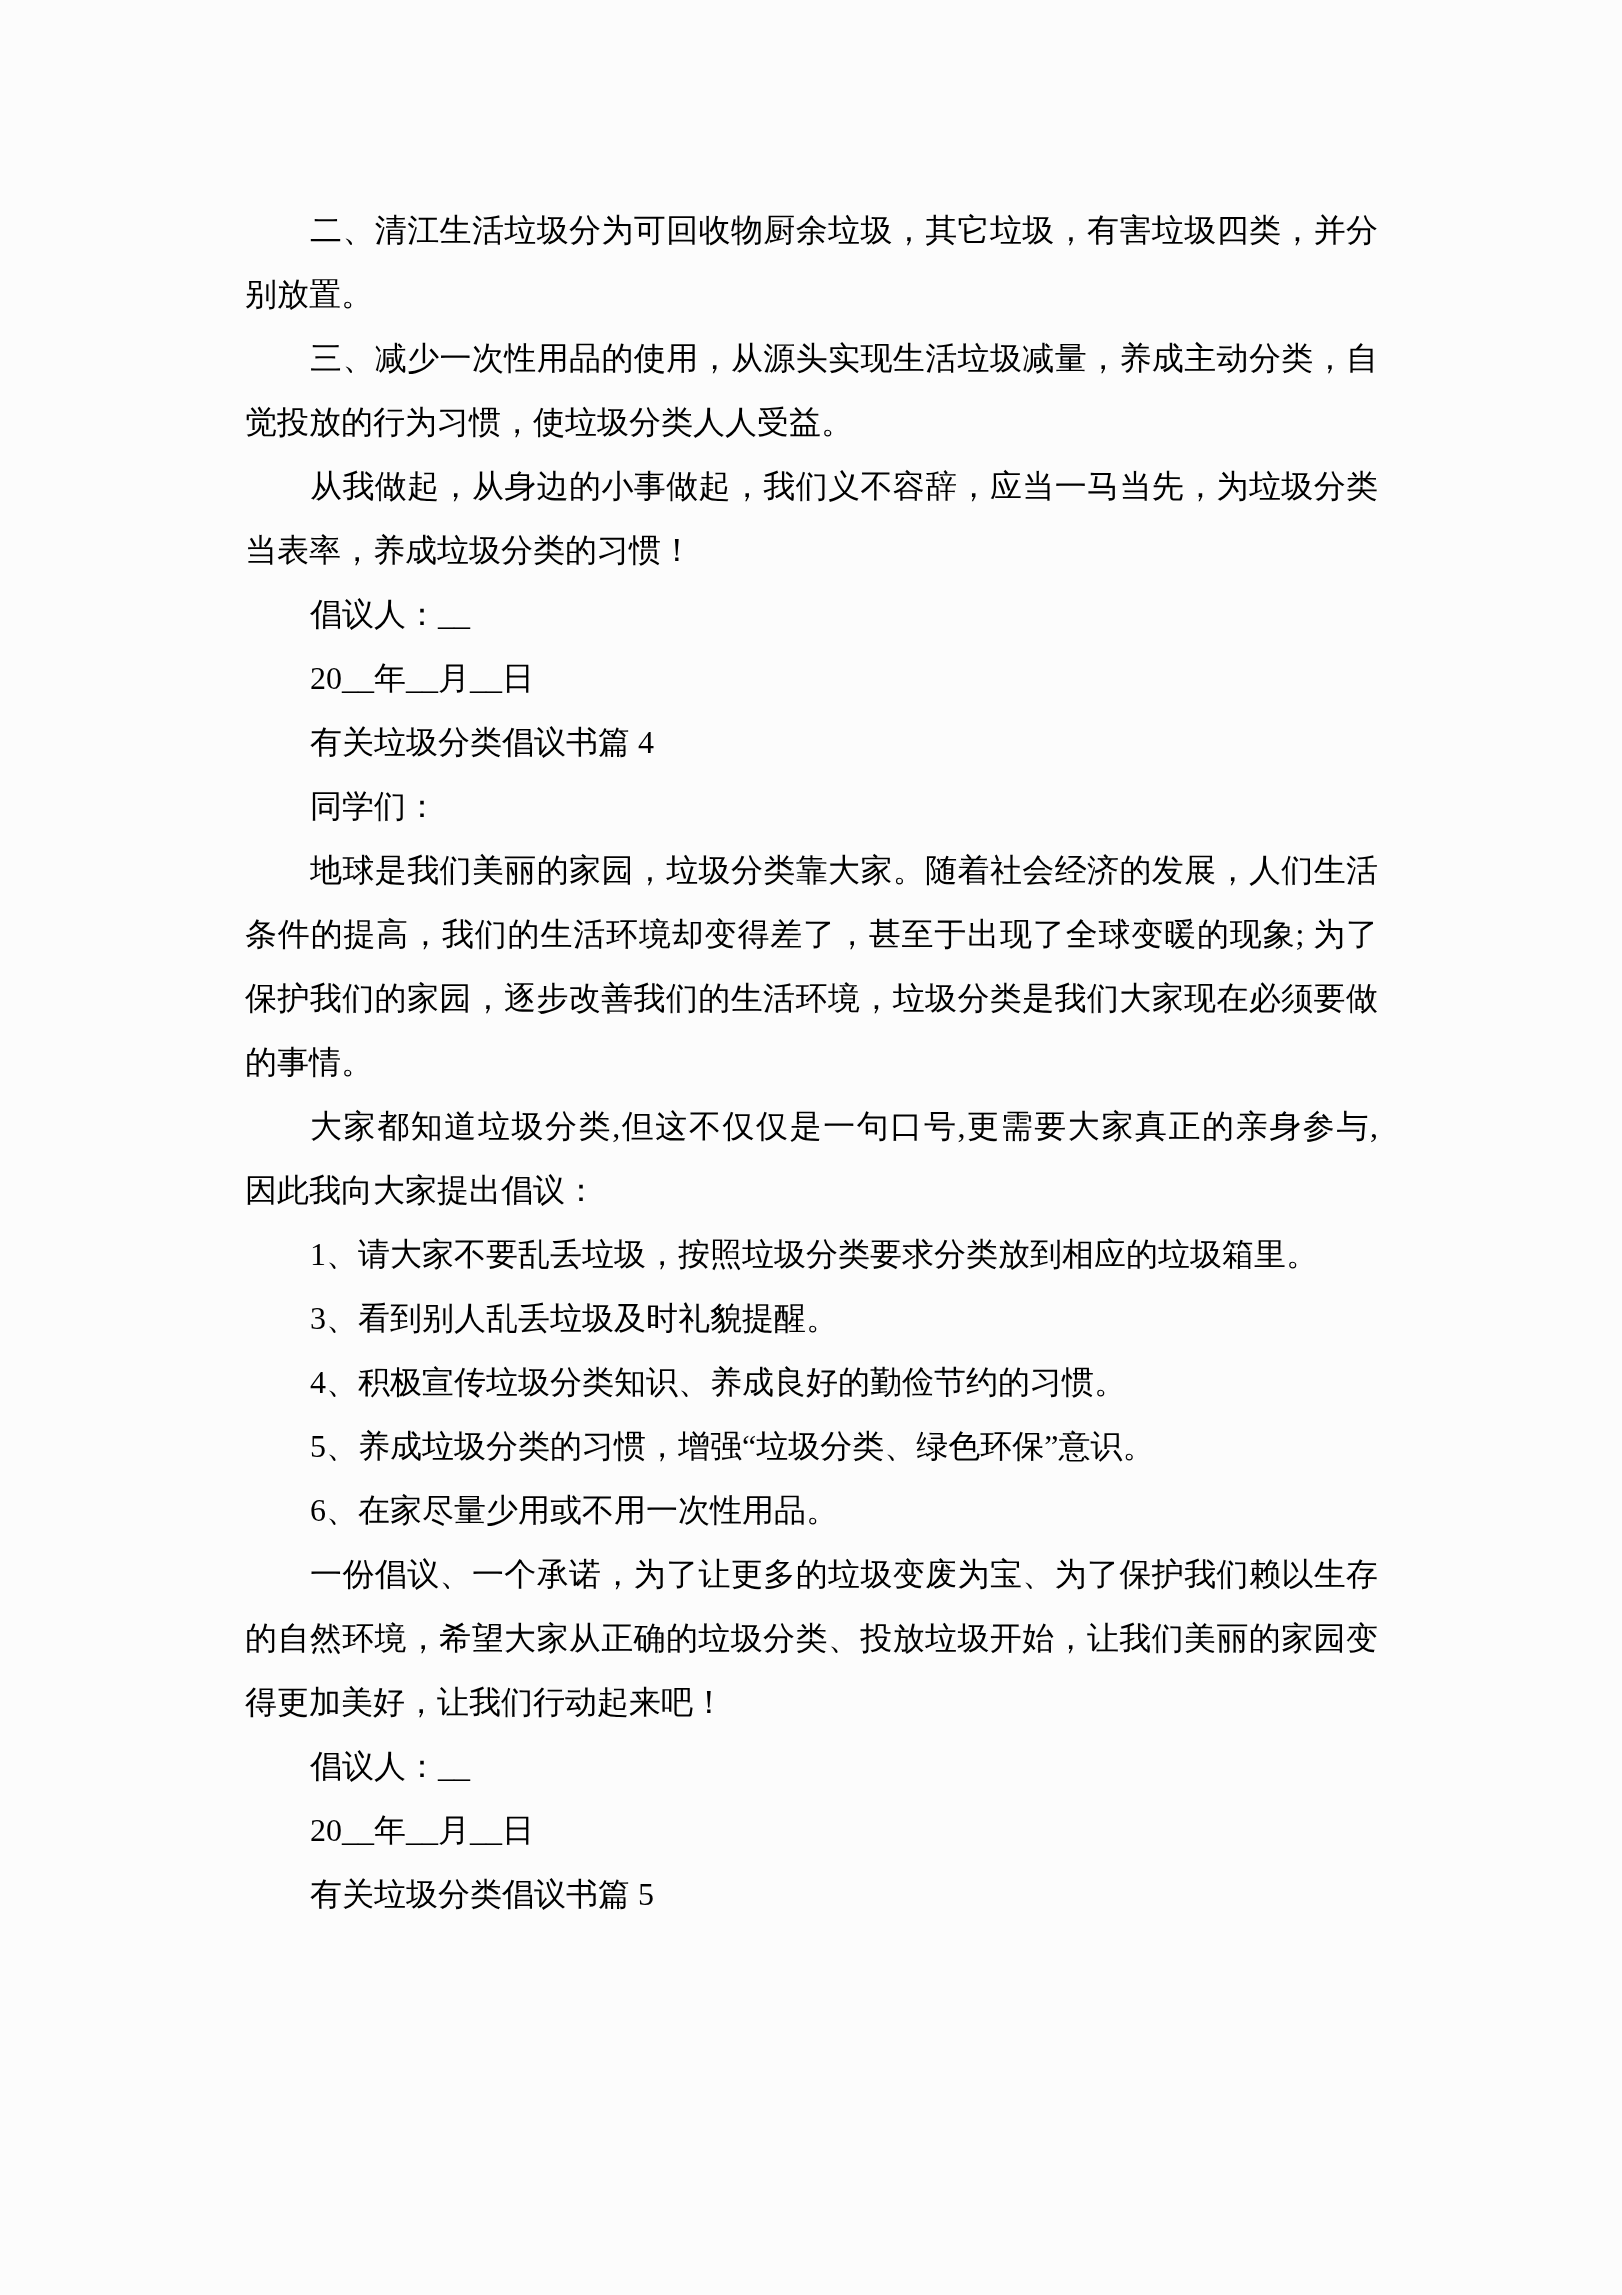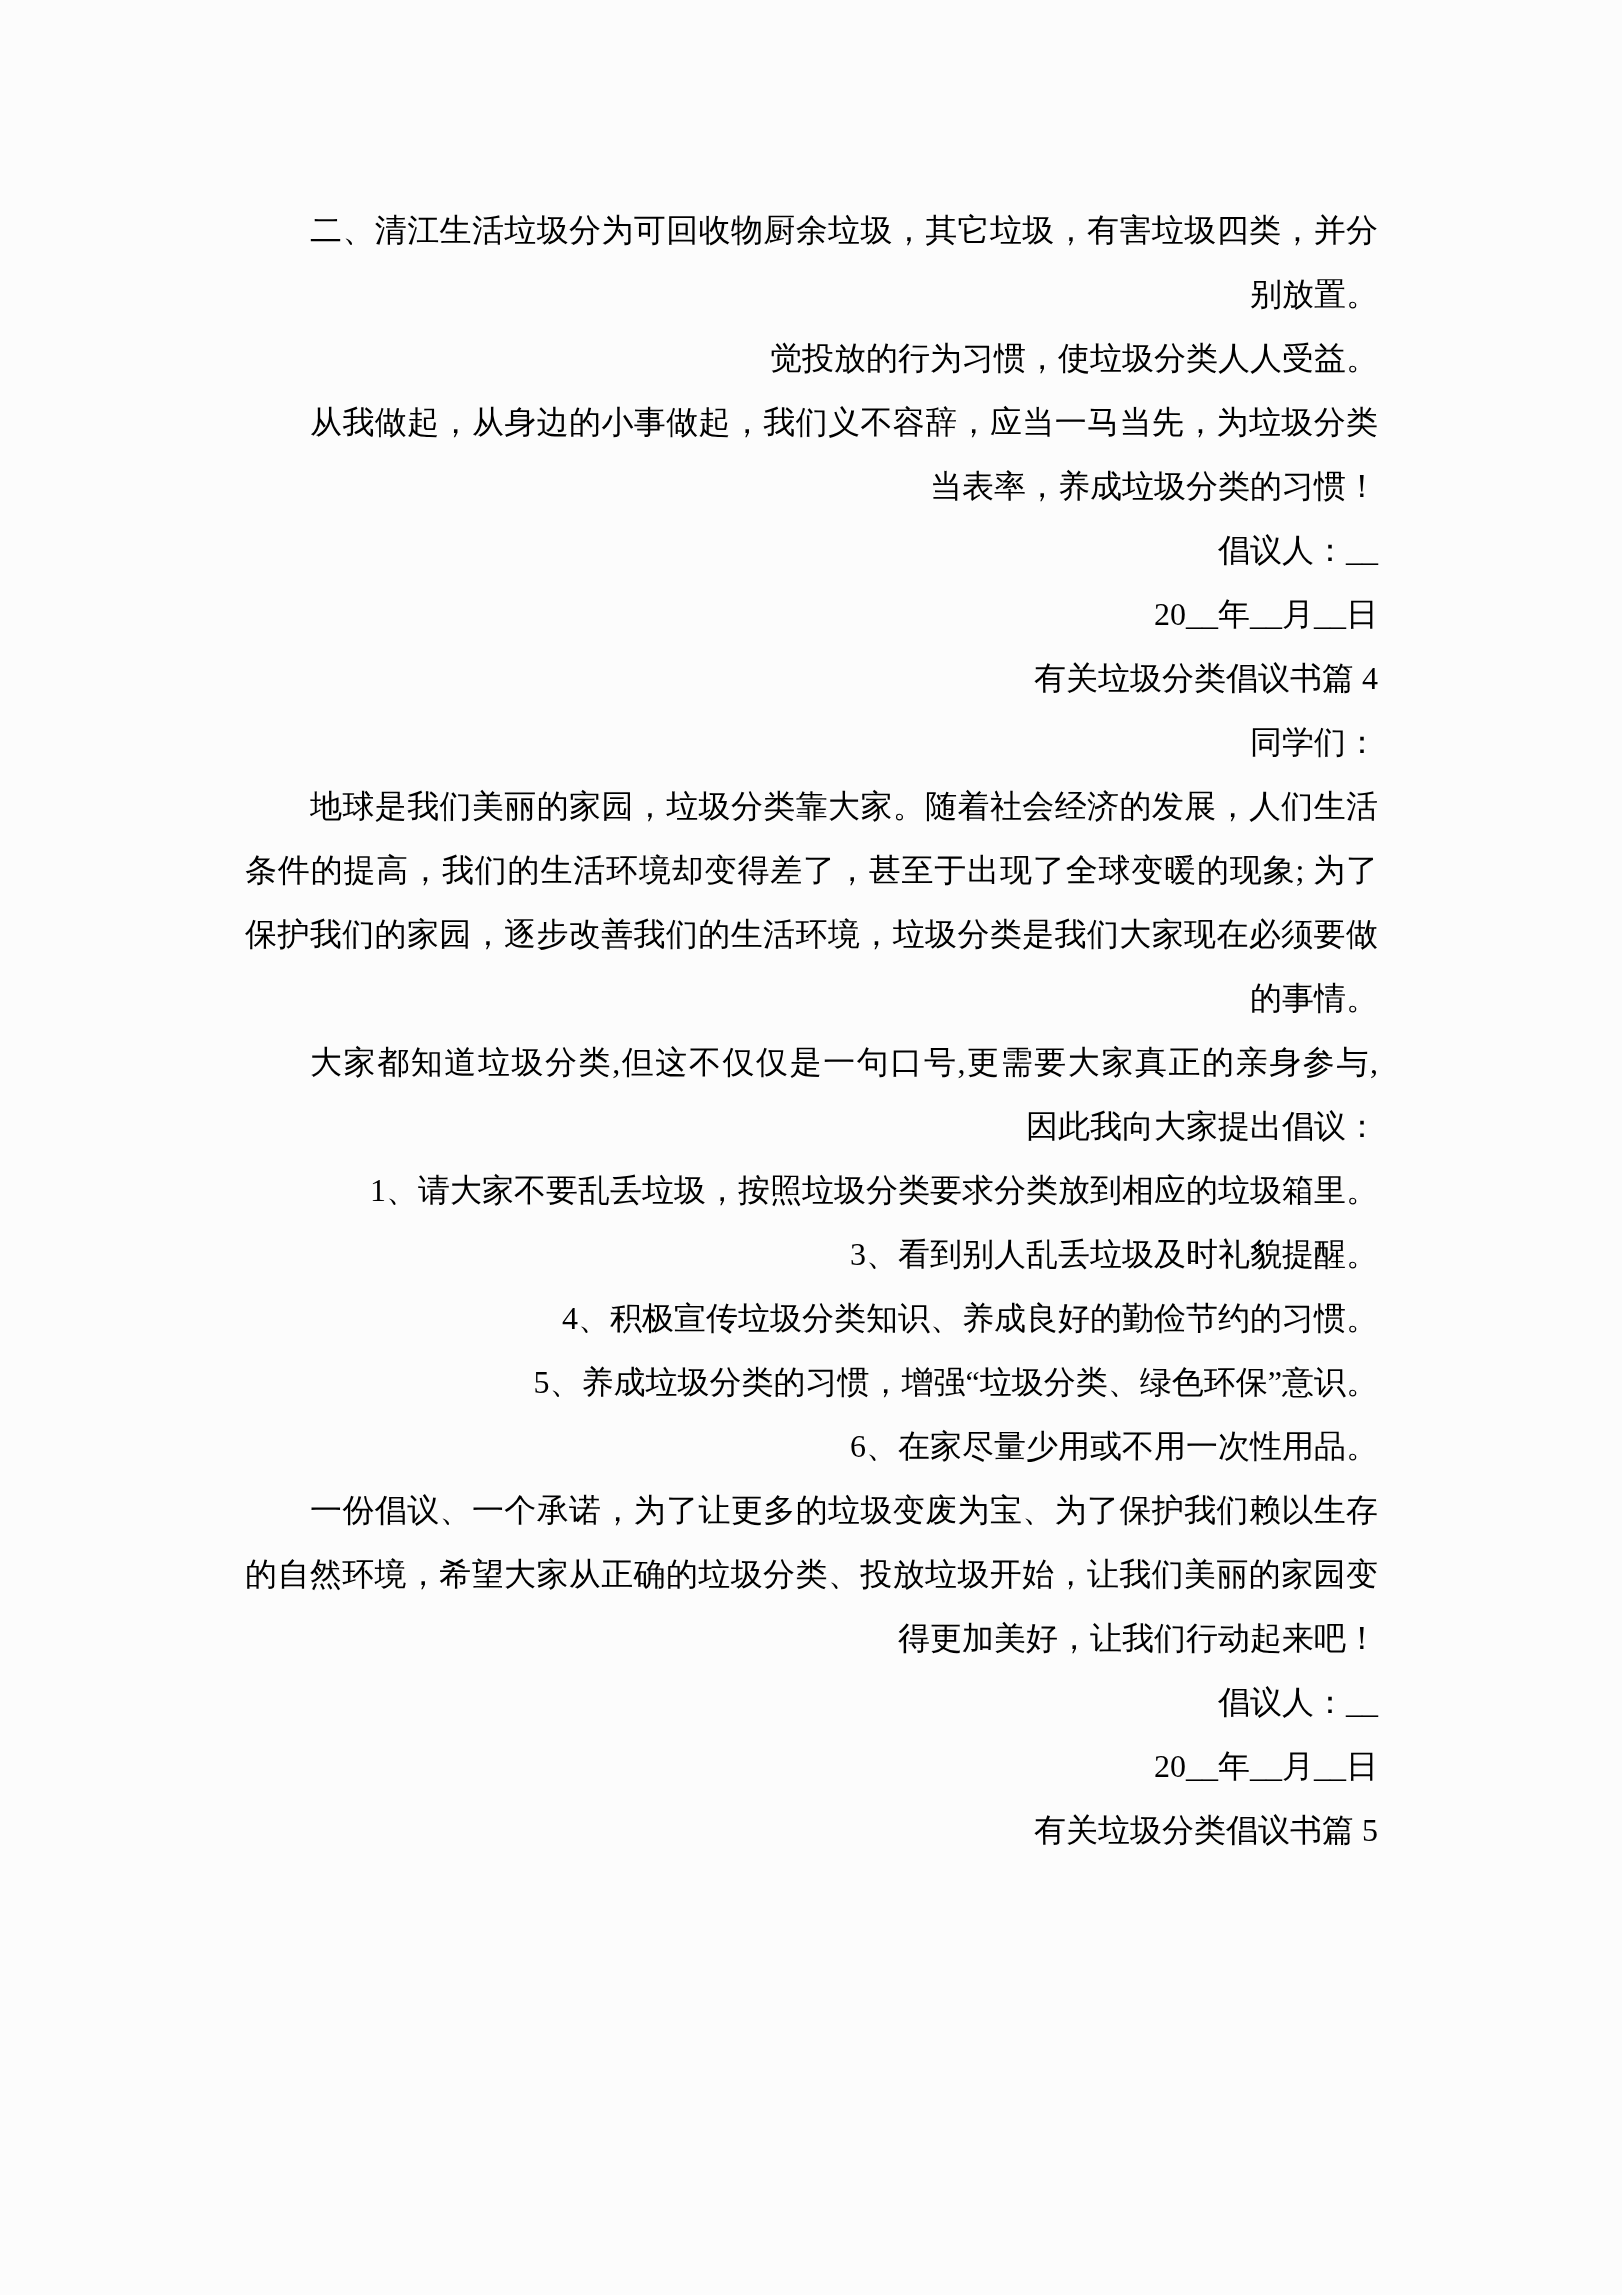--- a/index.html
+++ b/index.html
@@ -19,38 +19,39 @@
   .text-block {
     position: absolute;
     left: 245px;
     top: 198px;
     width: 1133px;
     font-size: 32px;
     line-height: 64px;
   }
   .line {
     height: 64px;
-    text-align: right;
+    text-align: left;
     letter-spacing: 0;
   }
   .line.indent {
     text-indent: 65px;
   }
   .line.justify {
     text-align: justify;
     text-align-last: justify;
   }
 </style>
 </head>
 <body>
 
 <div class="page">
   <div class="text-block">
       <div class="line indent justify">二、清江生活垃圾分为可回收物厨余垃圾，其它垃圾，有害垃圾四类，并分</div>
       <div class="line">别放置。</div>
+      <div class="line indent justify">三、减少一次性用品的使用，从源头实现生活垃圾减量，养成主动分类，自</div>
       <div class="line">觉投放的行为习惯，使垃圾分类人人受益。</div>
       <div class="line indent justify">从我做起，从身边的小事做起，我们义不容辞，应当一马当先，为垃圾分类</div>
       <div class="line">当表率，养成垃圾分类的习惯！</div>
       <div class="line indent">倡议人：__</div>
       <div class="line indent">20__年__月__日</div>
       <div class="line indent">有关垃圾分类倡议书篇 4</div>
       <div class="line indent">同学们：</div>
       <div class="line indent justify">地球是我们美丽的家园，垃圾分类靠大家。随着社会经济的发展，人们生活</div>
       <div class="line justify">条件的提高，我们的生活环境却变得差了，甚至于出现了全球变暖的现象; 为了</div>
       <div class="line justify">保护我们的家园，逐步改善我们的生活环境，垃圾分类是我们大家现在必须要做</div>

